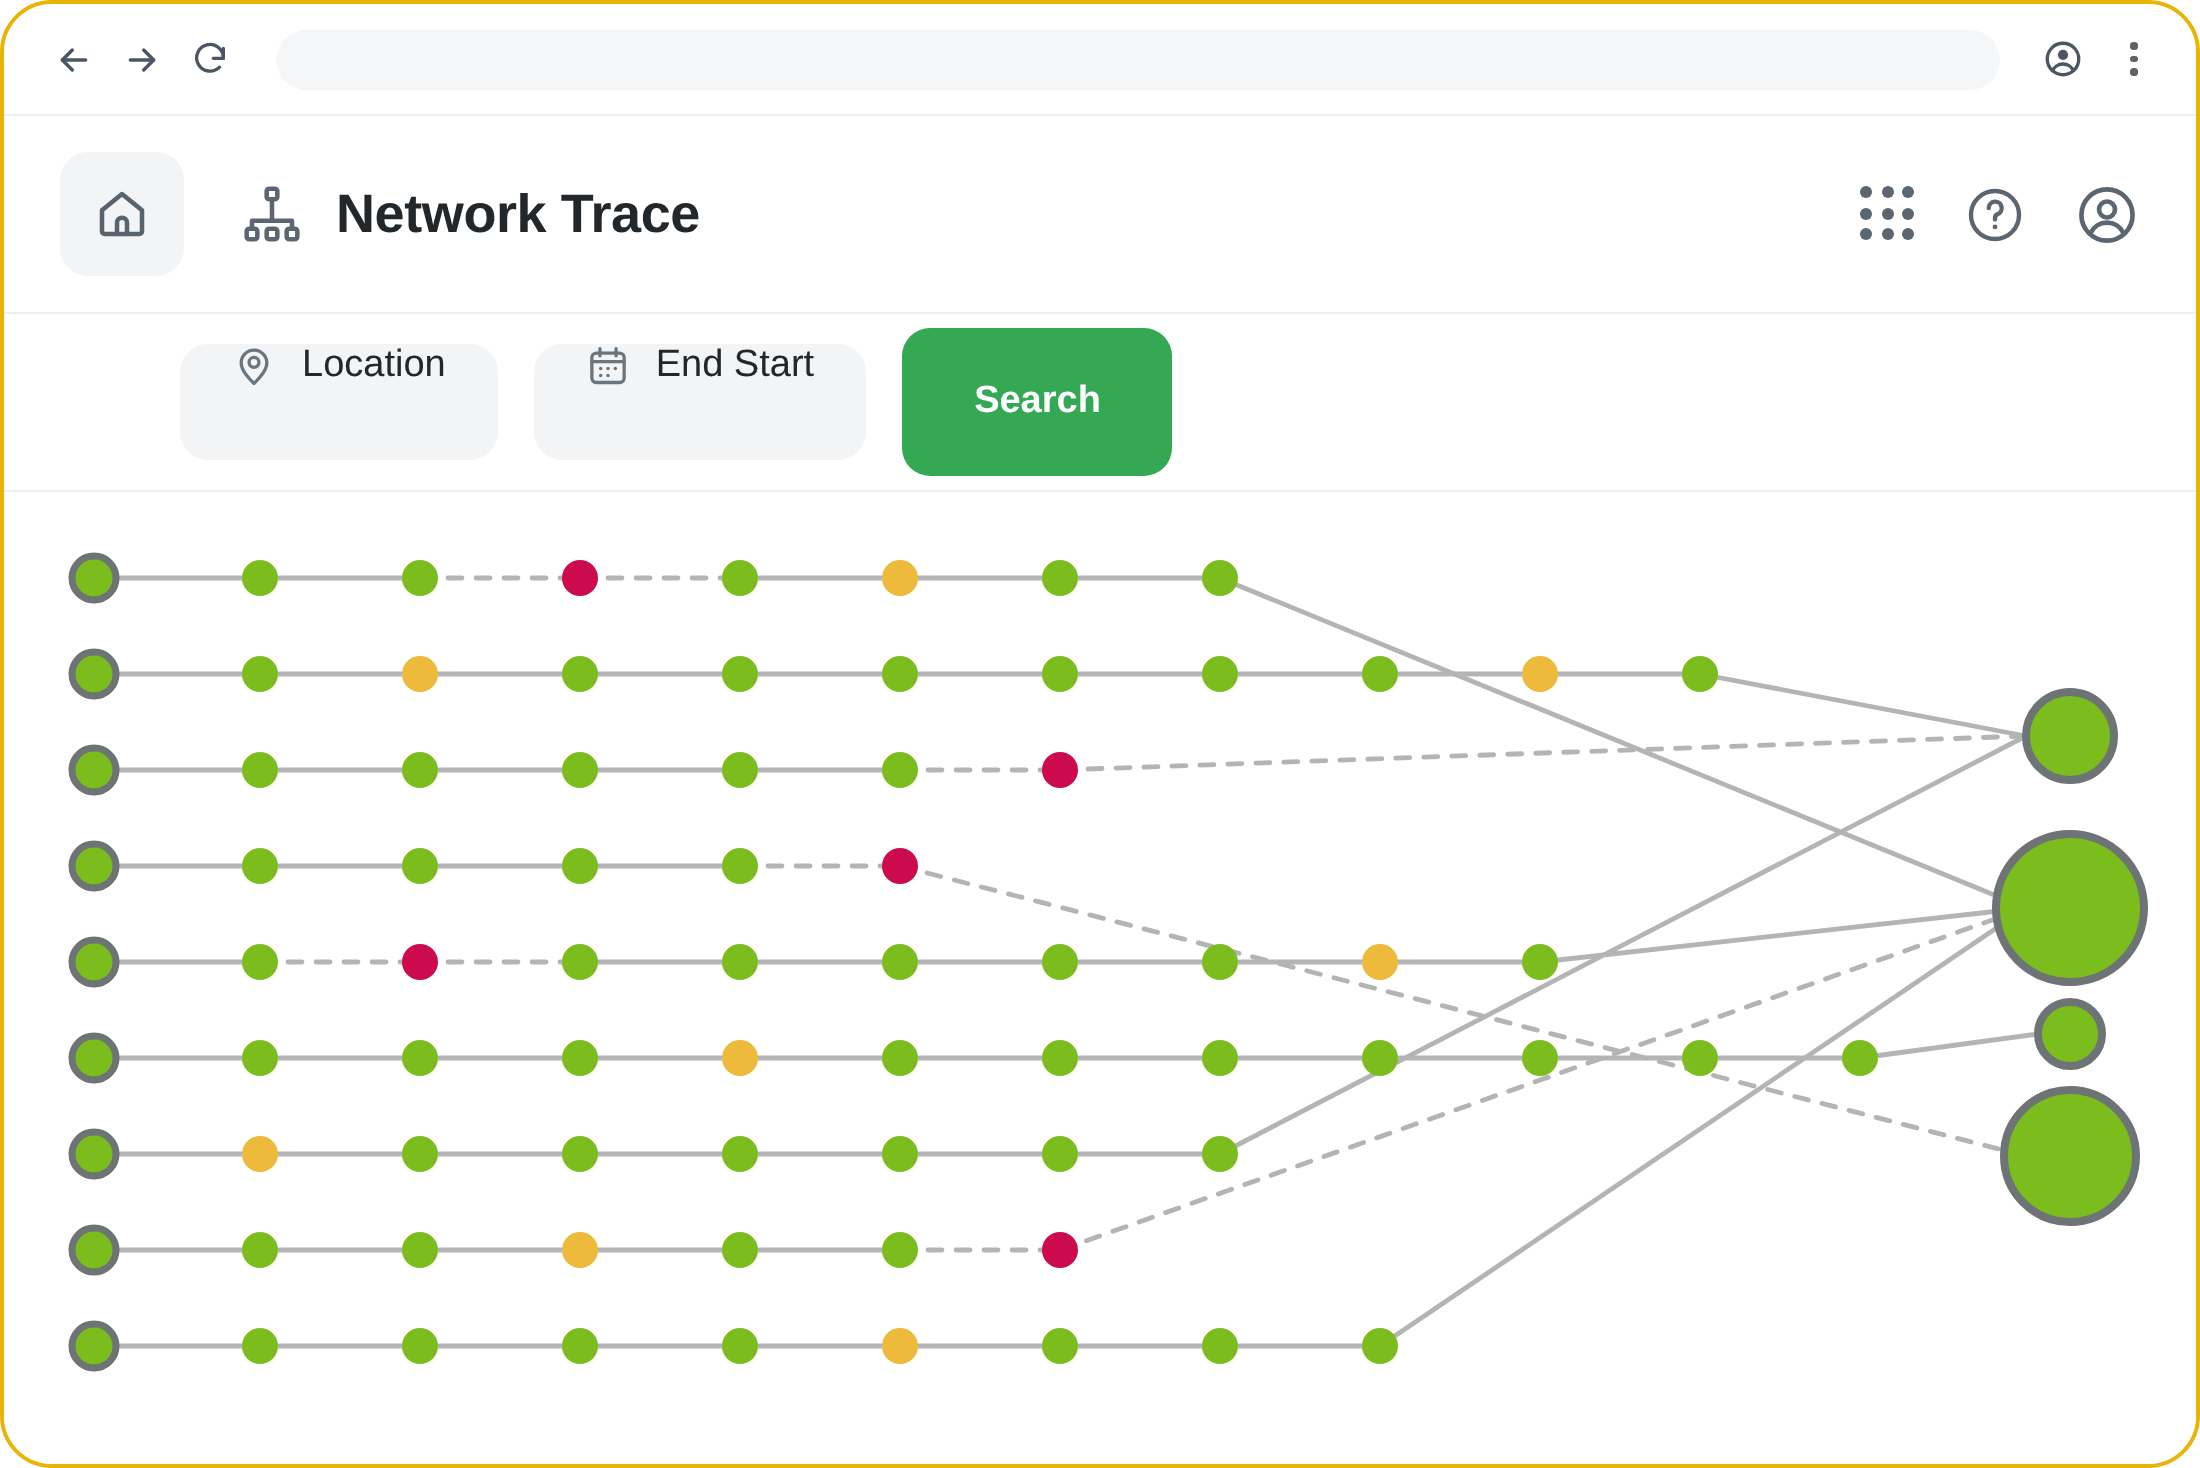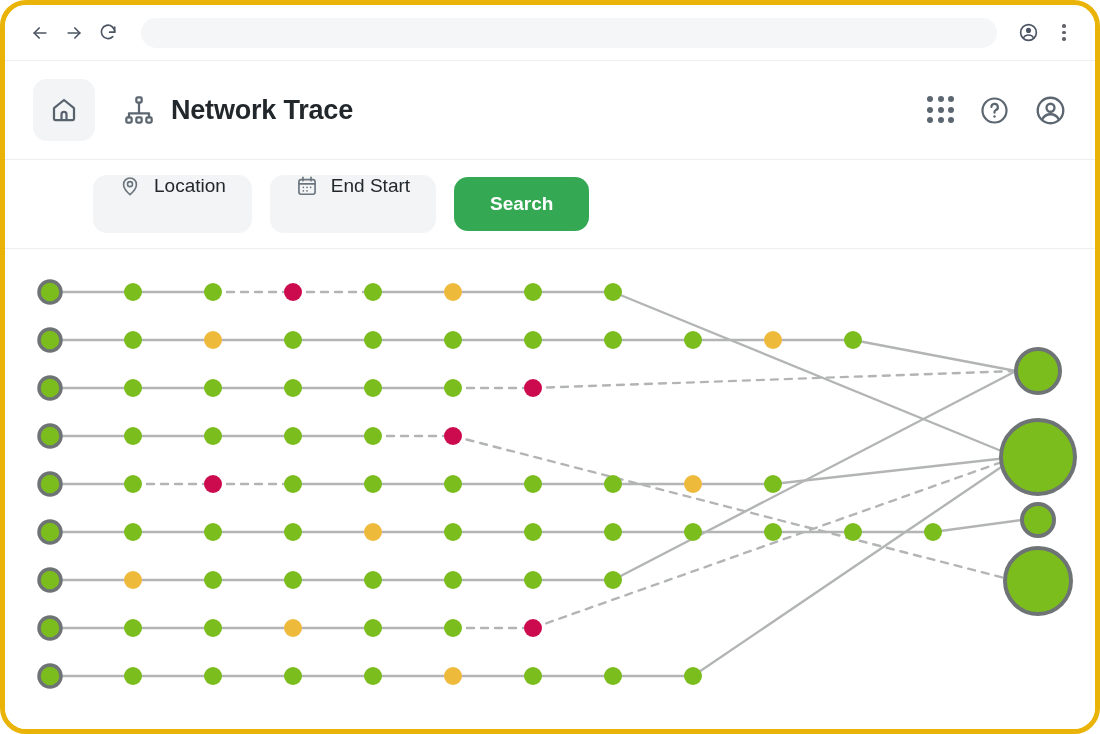--- a/index.html
+++ b/index.html
@@ -7,21 +7,21 @@
   body{
     width:1100px;height:734px;
     background:#ffffff;
     font-family:"Liberation Sans", sans-serif;
     overflow:hidden;
   }
   .window{
     position:absolute;left:0;top:0;width:1100px;height:734px;
     background:#fef9c3;border-radius:26px;overflow:hidden;
     box-sizing:border-box;
-    border:5px solid #eab308;
+    border:2px solid #eab308;
   }
   
   .chrome{
     height:56px;display:flex;align-items:center;
     padding:0 18px;background:#ffffff;
     border-bottom:1px solid #eceef0;
     box-sizing:border-box;
   }
   .nav-btn{
     width:34px;height:34px;display:flex;align-items:center;justify-content:center;
@@ -73,21 +73,21 @@
     border-bottom:1px solid #eceef0;background:#fff;
   }
   .chip{
     height:58px;border-radius:14px;background:#f2f4f6;
     display:flex;align-items:flex-start;gap:13px;
     padding:0 26px;box-sizing:border-box;cursor:pointer;
     font-size:19px;color:#22272b;white-space:nowrap;
   }
   .chip .cicon{color:#6b757e;display:flex;align-items:center;}
   .search-btn{
-    height:54px;border-radius:14px;background:#34a853;
+    height:74px;border-radius:14px;background:#34a853;
     display:flex;align-items:center;justify-content:center;
     padding:0 36px;box-sizing:border-box;cursor:pointer;
     font-size:19px;font-weight:bold;color:#ffffff;white-space:nowrap;
     border:none;font-family:inherit;
   }
 
   
   .graph-wrap{
     position:relative;width:100%;height:490px;background:#fff;
   }

